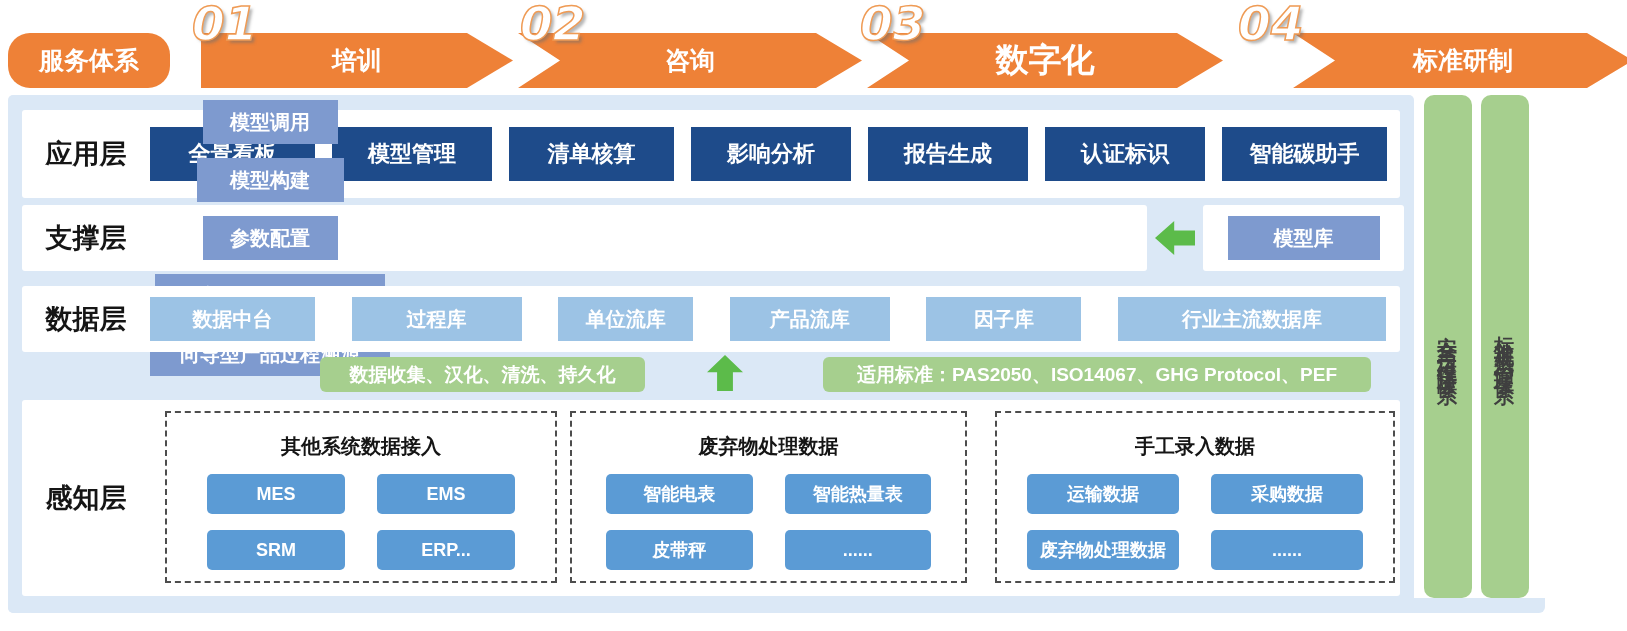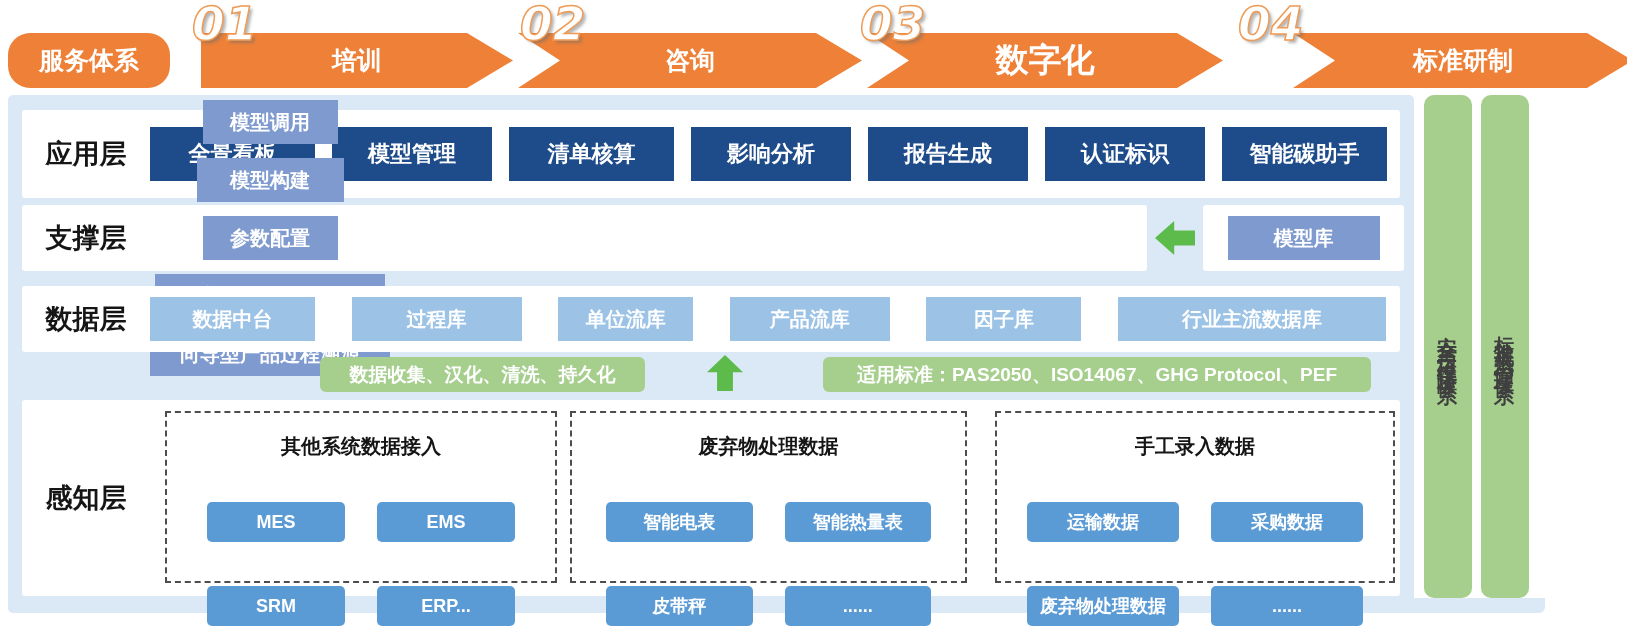--- a/index.html
+++ b/index.html
@@ -82,21 +82,21 @@
 
   
   .row-perc { left:22px; top:400px; width:1378px; height:196px; }
   .group { position:absolute; top:11px; height:172px; border:2px dashed #4d4d4d; background:#fff; }
   .g1 { left:143px; width:392px; } .g1 .ggrid { padding:14px 40px 0; }
   .g2 { left:548px; width:397px; } .g2 .ggrid { padding:14px 34px 0; }
   .g3 { left:973px; width:400px; } .g3 .ggrid { padding:14px 30px 0; }
   .gtitle { text-align:center; font-size:20px; font-weight:bold; color:#151515; margin-top:20px; }
   .ggrid { display:grid; grid-template-columns:1fr 1fr; column-gap:32px; row-gap:16px; }
   .btn-p { height:40px; background:#5B9BD5; border-radius:5px; color:#fff; font-weight:bold; font-size:18px;
-           display:flex; align-items:center; justify-content:center;margin-top:28px; }
+           display:flex; align-items:center; justify-content:center; }
 
   
   .sidebar { position:absolute; top:95px; width:48px; height:503px; background:#A6CF8E; border-radius:10px;
              display:flex; align-items:center; justify-content:center; }
   .sb1 { left:1424px; } .sb2 { left:1481px; }
   .sidebar .vtext { writing-mode:vertical-lr; text-orientation:upright; font-size:20px; font-weight:bold;
                     color:#3f3f3f; letter-spacing:6px; }
 </style>
 </head>
 <body>

